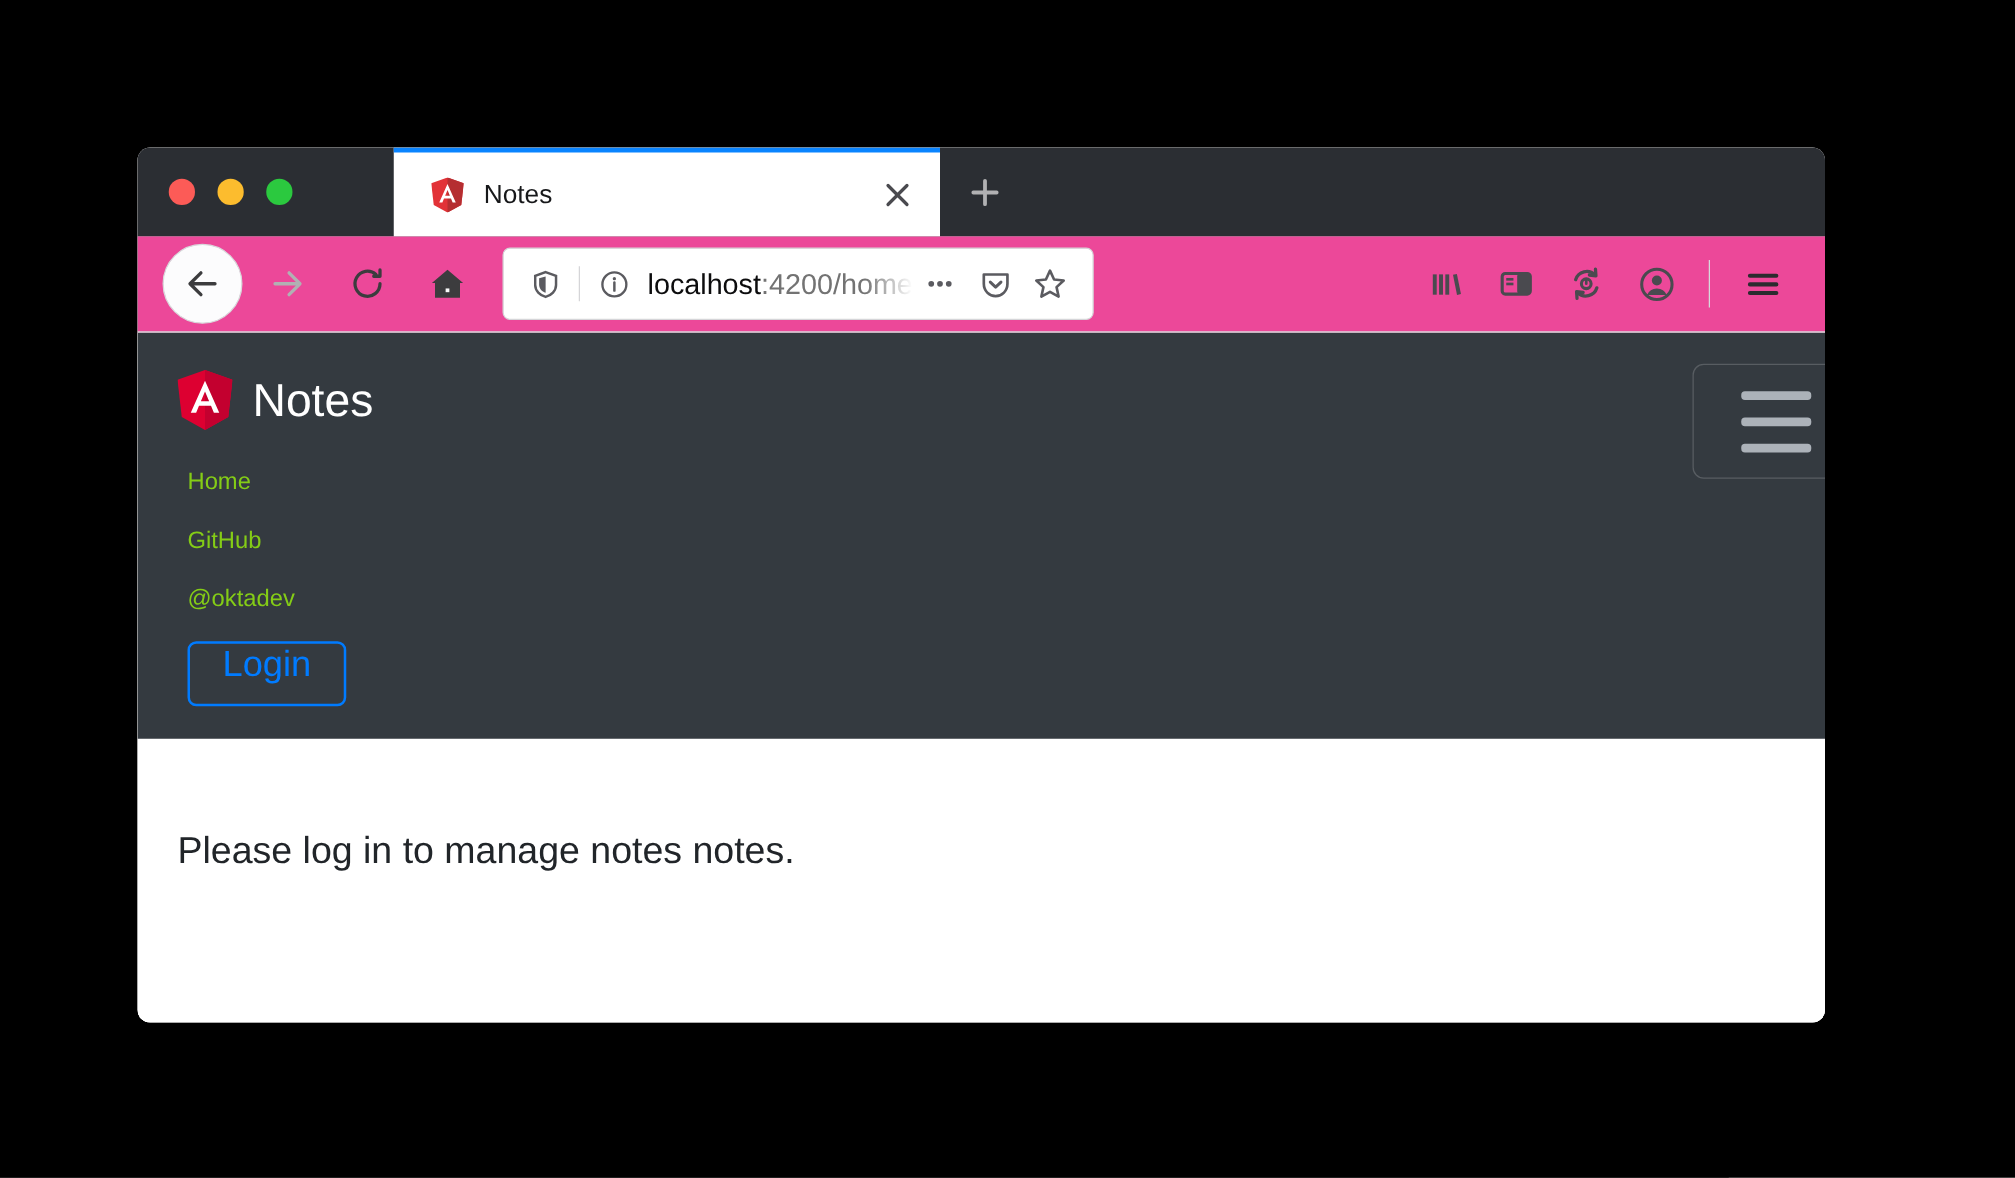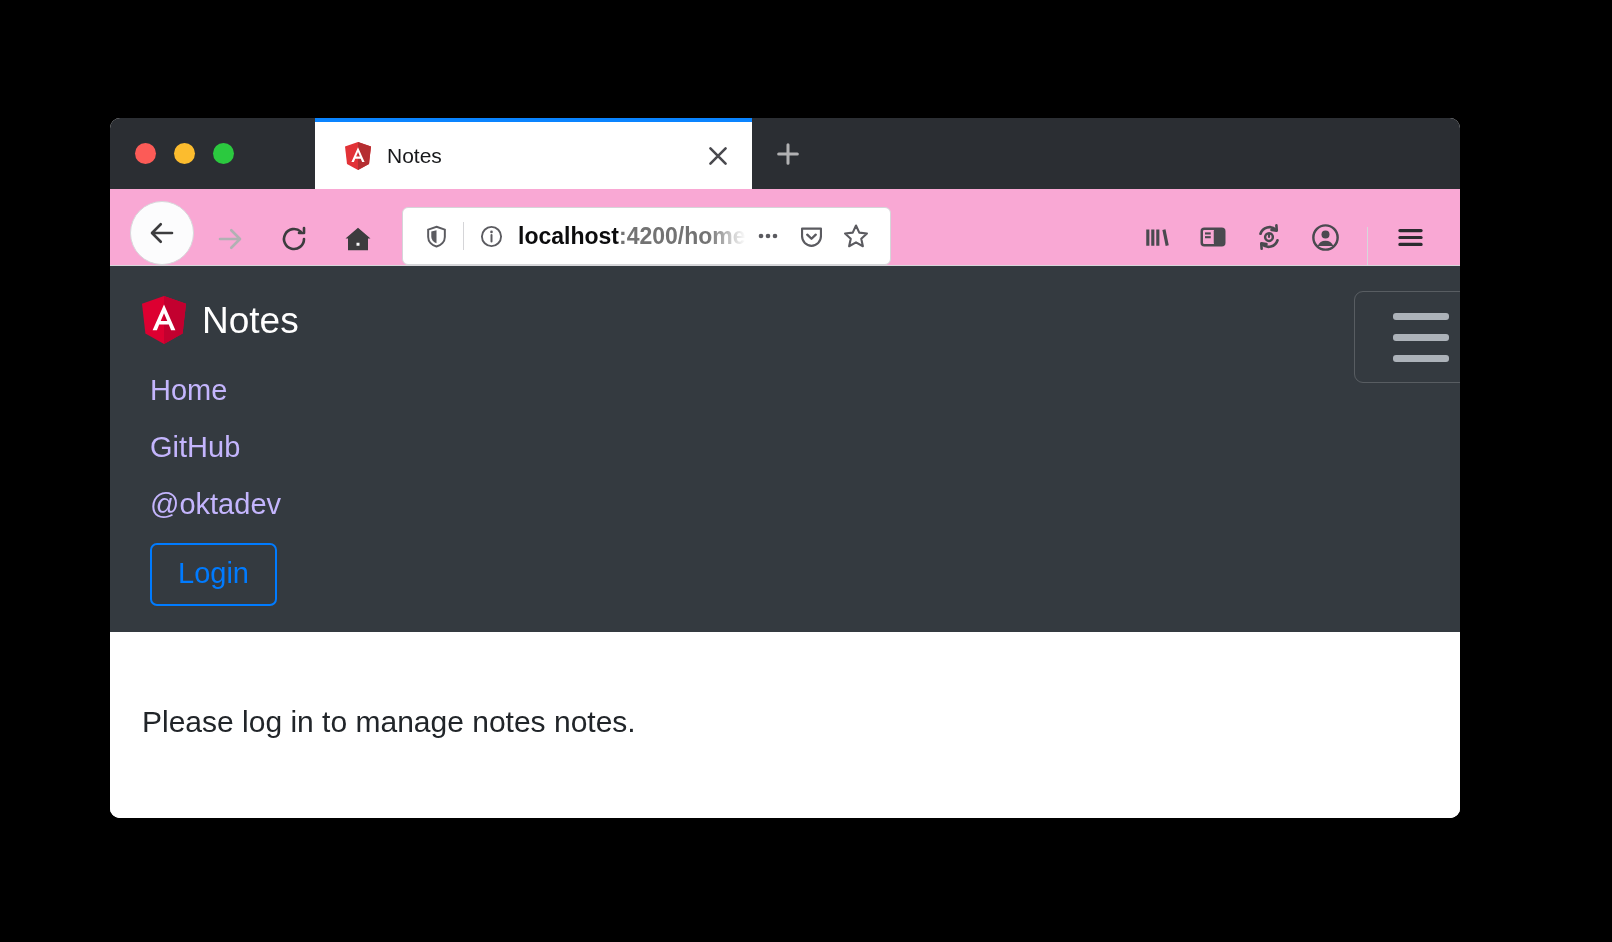--- a/index.html
+++ b/index.html
@@ -108,28 +108,27 @@
   }
 
   .tabstrip-filler {
     flex: 1;
     height: 71px;
   }
 
   
   .nav-toolbar {
     height: 77px;
-    background: #f9a8d4;
+    background: #ec4899;
     border-bottom: 1px solid #d7d7db;
     display: flex;
-    align-items: flex-end;
+    align-items: center;
     flex: none;
     padding: 0 22px 0 20px;
     box-sizing: border-box;
-    font-weight: bold;
   }
 
   .nav-btn {
     width: 52px;
     height: 52px;
     display: flex;
     align-items: center;
     justify-content: center;
     flex: none;
   }
@@ -270,37 +269,37 @@
     border-radius: 3px;
     background: #acb2b9;
   }
 
   .navbar-nav {
     display: flex;
     flex-direction: column;
     padding-top: 6px;
   }
   .nav-link {
-    font-size: 29px;
-    color: #c4b5fd;
+    font-size: 19px;
+    color: #84cc16;
     line-height: 1;
     padding: 14px 0 14px 8px;
   }
 
   .navbar-actions {
     padding-top: 10px;
     padding-left: 8px;
   }
   .btn-outline-primary {
     display: inline-block;
     font-size: 29px;
     color: #007bff;
     border: 2px solid #007bff;
     border-radius: 7px;
-    padding: 14px 26px 16px 26px;
+    padding: 3px 26px 16px 26px;
     background: transparent;
     line-height: 1;
     text-align: right;
   }
 
   .page-content {
     background: #ffffff;
     flex: 1;
     padding: 42px 32px 0 32px;
     box-sizing: border-box;

